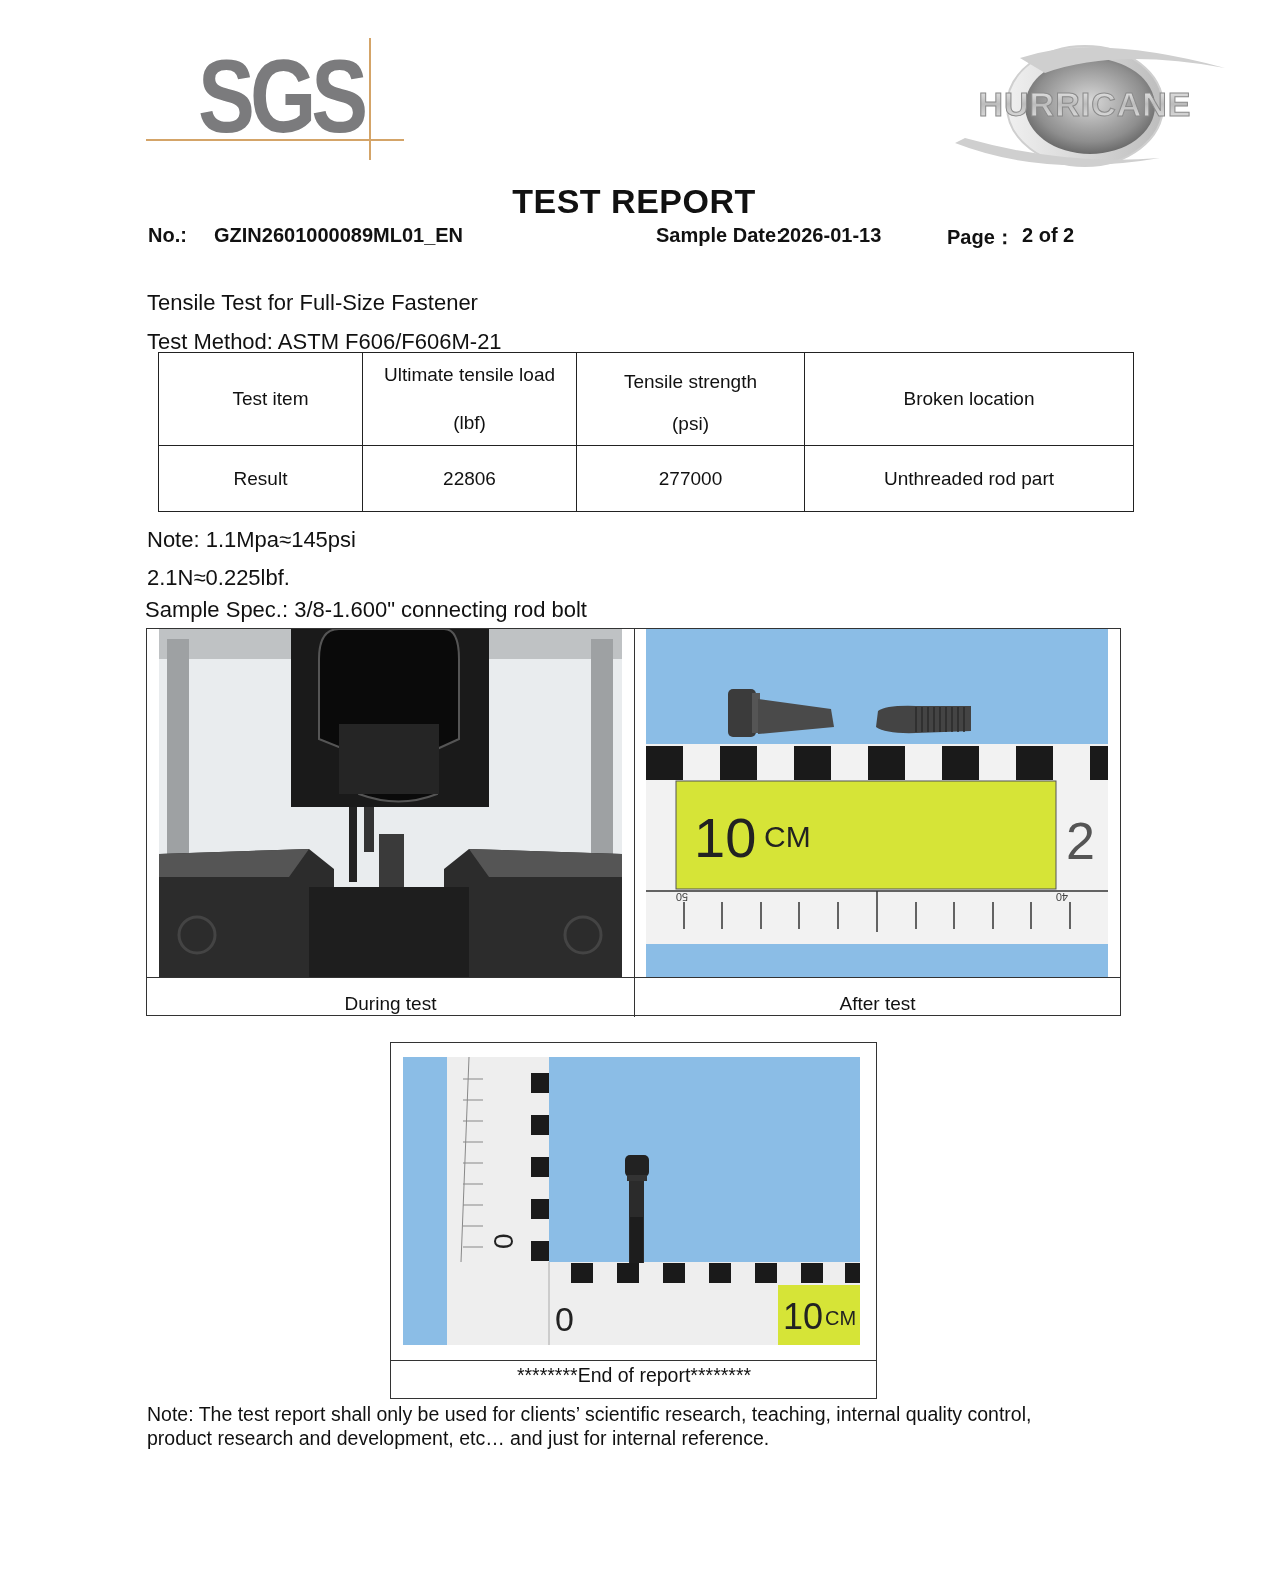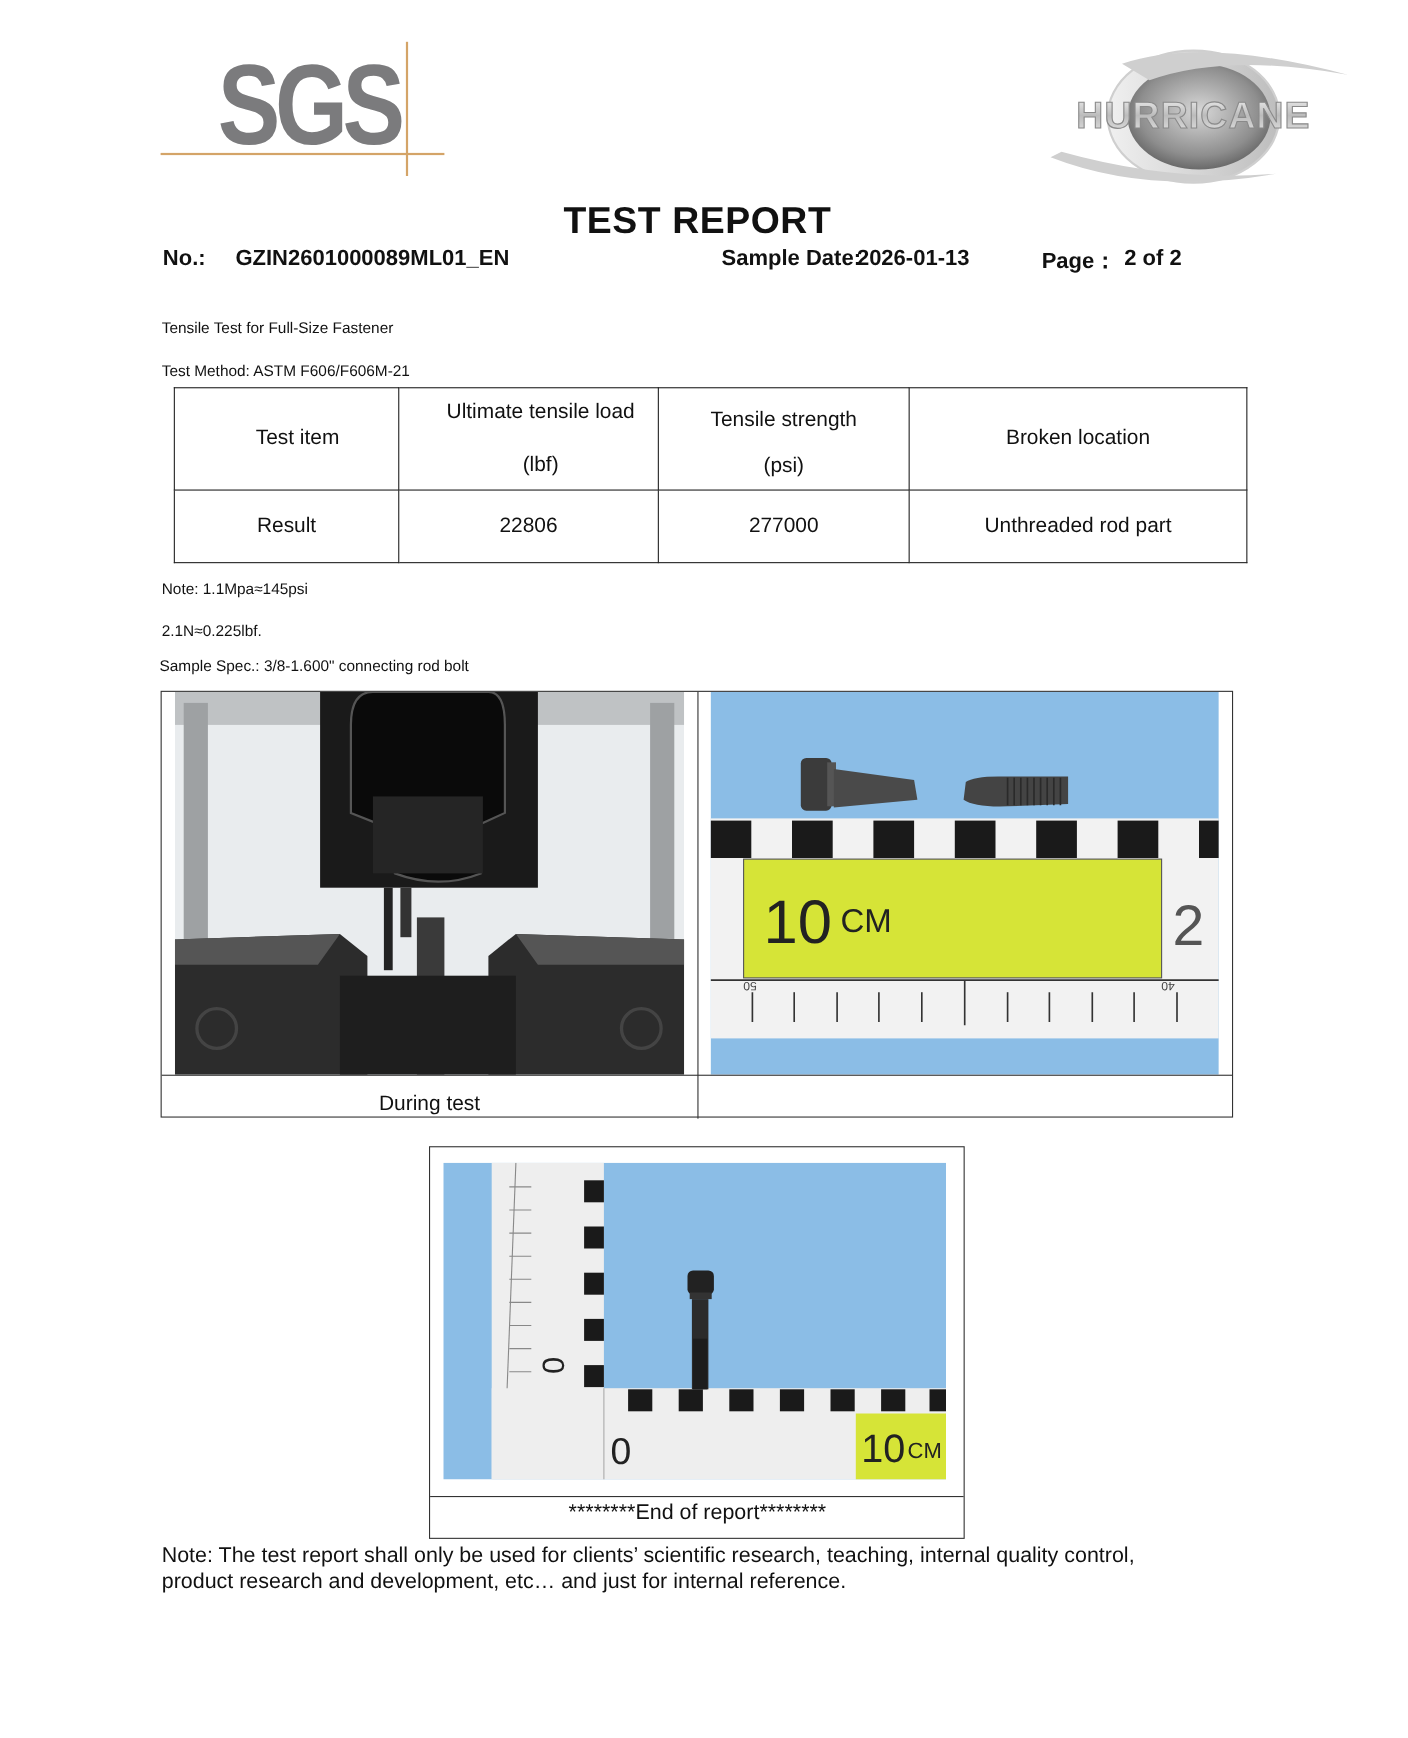--- a/index.html
+++ b/index.html
@@ -11,21 +11,21 @@
   .sgs-text { left: 52px; top: 6px; font-family: "Liberation Sans", sans-serif; font-weight: bold; font-size: 104px; letter-spacing: -6px; color: #7b7b7d; transform: scaleX(0.82); transform-origin: left top; line-height: 1; }
   .sgs-hline { left: 0; top: 101px; width: 258px; height: 2px; background: #d4a468; }
   .sgs-vline { left: 223px; top: 0; width: 2px; height: 122px; background: #d4a468; }
 
   
   .hur-logo { left: 925px; top: 38px; width: 320px; height: 135px; }
 
   .title { left: 0; width: 1268px; top: 182px; text-align: center; font-size: 34px; font-weight: bold; letter-spacing: 0.5px; }
   .meta { top: 224px; font-size: 20px; font-weight: bold; }
 
-  .para { left: 147px; font-size: 14px; }
+  .para { left: 147px; font-size: 22px; }
 
   table.results { position: absolute; left: 158px; top: 352px; width: 976px; border-collapse: collapse; font-size: 19px; }
   table.results td { border: 1.5px solid #222; text-align: center; vertical-align: middle; padding: 0; }
   table.results tr.hdr td { height: 92px; }
   table.results tr.row td { height: 65px; }
   .two-line { display: flex; flex-direction: column; justify-content: space-between; height: 70px; align-items: center; }
 
   .photo-table { left: 146px; top: 628px; width: 975px; height: 388px; border: 1px solid #333; box-sizing: border-box; }
   .photo-cell { position: absolute; top: 0; height: 348px; }
   .photo-divider { position: absolute; left: 487px; top: 0; width: 1px; height: 388px; background: #333; }
@@ -81,21 +81,21 @@
 <div class="abs meta" style="left:947px;">Page：</div>
 <div class="abs meta" style="left:1022px;">2 of 2</div>
 
 <div class="abs para" style="top:290px;">Tensile Test for Full-Size Fastener</div>
 <div class="abs para" style="top:329px;">Test Method: ASTM F606/F606M-21</div>
 
 <table class="results">
   <tbody>
       <tr class="hdr">
     <td style="width:183px;padding-left:20px;"><span>Test item</span></td>
-    <td style="width:213px;padding-left:22px;">
+    <td style="width:213px;">
       <div class="two-line">
             <span>Ultimate tensile load</span>
             <span>(lbf)</span>
           </div>
     </td>
     <td style="width:227px;">
       <div class="two-line" style="height:64px;margin-top:8px;">
             <span>Tensile strength</span>
             <span>(psi)</span>
           </div>
@@ -186,20 +186,21 @@
           <line x1="300" y1="78" x2="300" y2="103"></line>
         <line x1="306" y1="78" x2="306" y2="103"></line>
           <line x1="312" y1="78" x2="312" y2="103"></line>
         <line x1="318" y1="78" x2="318" y2="103"></line>
       </g>
     </svg>
   </div>
   <div class="photo-divider"></div>
   <div class="caption-line"></div>
   <div class="caption" style="left:0;width:487px;">During test</div>
+  <div class="caption" style="left:487px;width:487px;">After test</div>
 </div>
 
 <div class="abs sample-box">
   <div class="abs" style="left:12px;top:14px;width:457px;height:288px;">
     <svg width="457" height="288" viewBox="0 0 457 288">
       <rect width="457" height="288" fill="#8bbde6"></rect>
       <rect x="44" y="0" width="102" height="288" fill="#eeeeee"></rect>
       <rect x="44" y="205" width="413" height="83" fill="#eeeeee"></rect>
       <line x1="66" y1="0" x2="58" y2="205" stroke="#888" stroke-width="1"></line>
       <line x1="146" y1="205" x2="146" y2="288" stroke="#aaa" stroke-width="1"></line>

